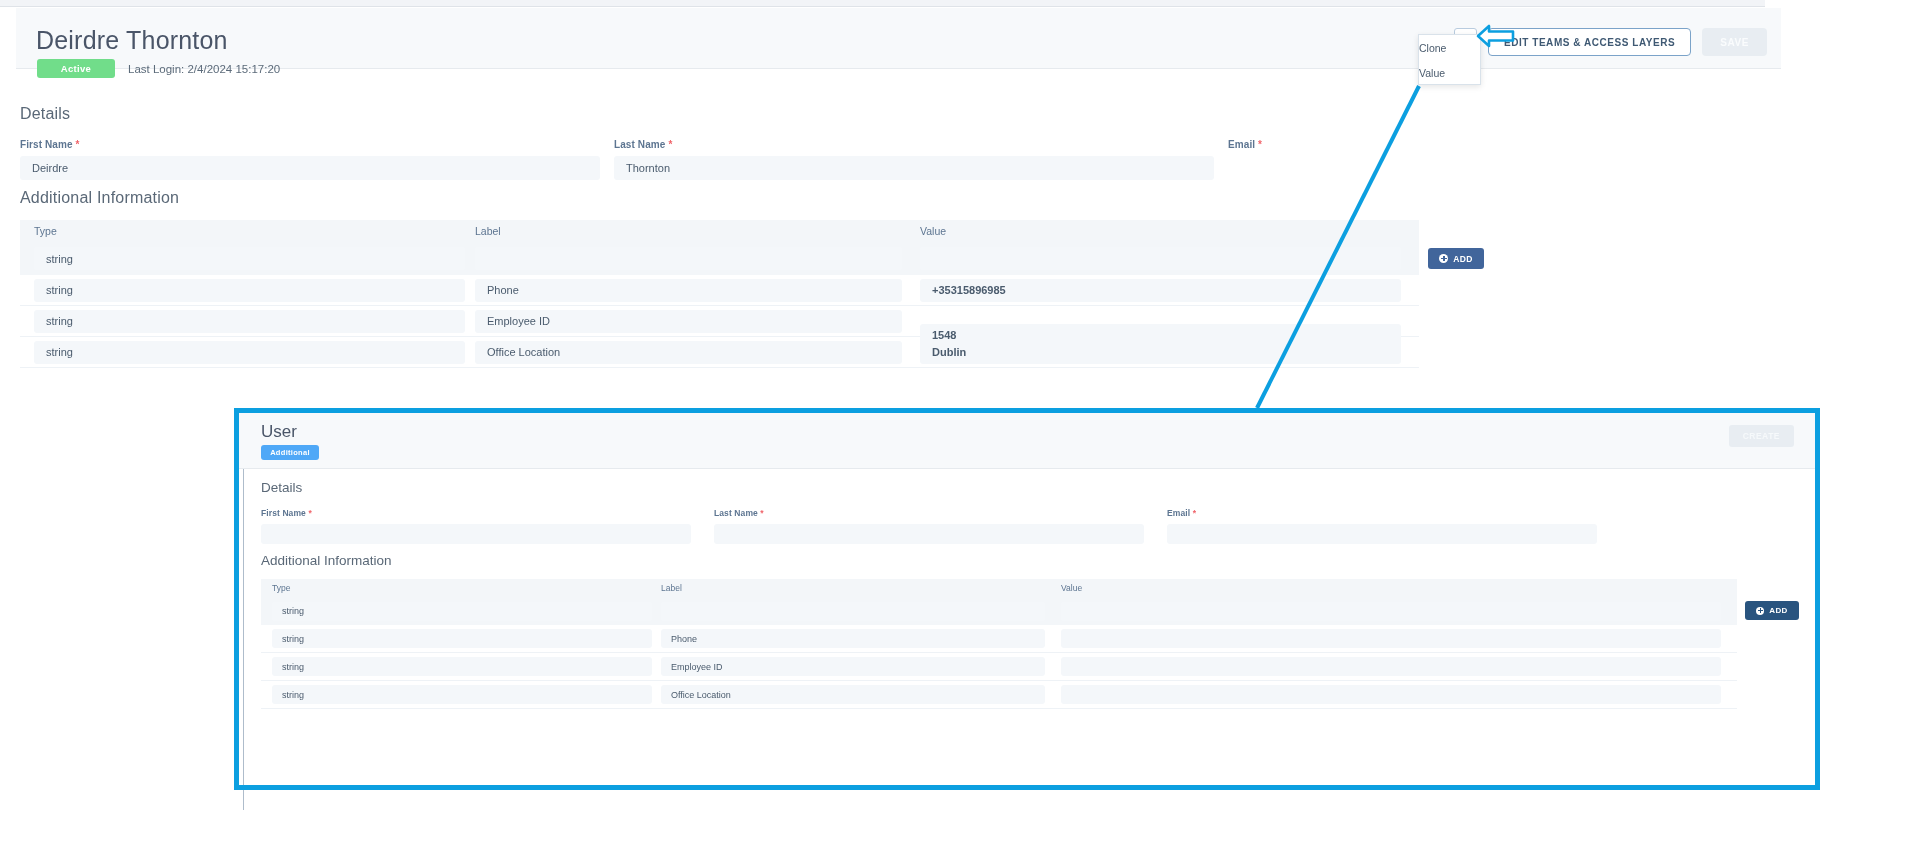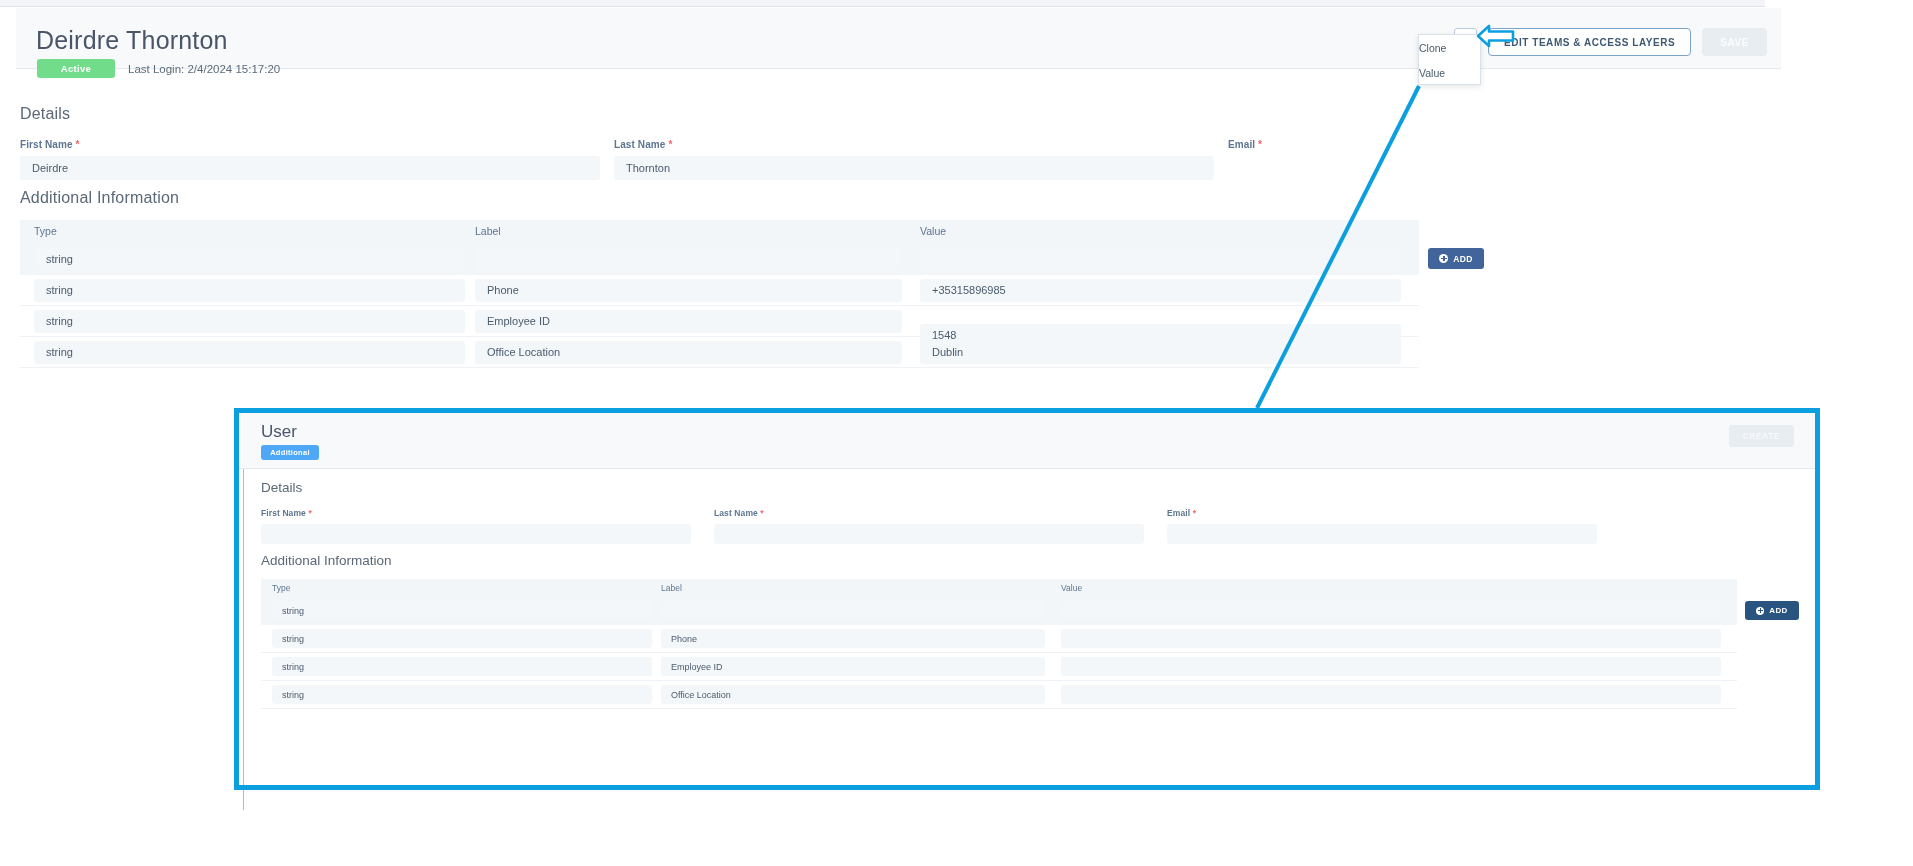--- a/index.html
+++ b/index.html
@@ -109,21 +109,21 @@
   .th-type { width:455px; padding-left:14px; }
   .th-label{ width:445px; }
   .th-value{ flex:1; }
   .tbl-row {
     display:flex; align-items:center; height:31px;
     border-bottom:1px solid #eef2f6;
   }
   .tbl-row.first-row { background:#f3f6f9; border-bottom:none; height:33px; }
   .cell-type { width:455px; padding-left:14px; padding-right:10px; }
   .cell-label{ width:445px; padding-right:18px; }
-  .cell-value{ flex:1; padding-right:18px; }
+  .cell-value{ flex:1; padding-right:18px;font-weight:bold; }
   .select-box {
     position:relative; background:#f4f7fa; border-radius:3px; height:23px;
     display:flex; align-items:center; padding-left:12px;
     font-size:11px; color:#4a5b6d;
   }
   .btn-add {
     position:absolute; right:0; top:0;
     width:56px; height:21px; background:#41659b; border-radius:3px;
     display:flex; align-items:center; justify-content:center; gap:5px;
     color:#fff; font-size:8.5px; font-weight:700; letter-spacing:.4px;

